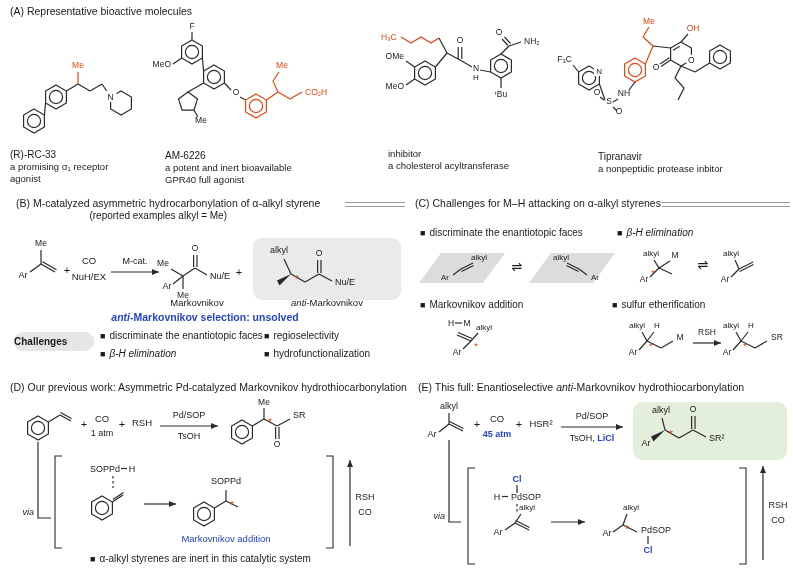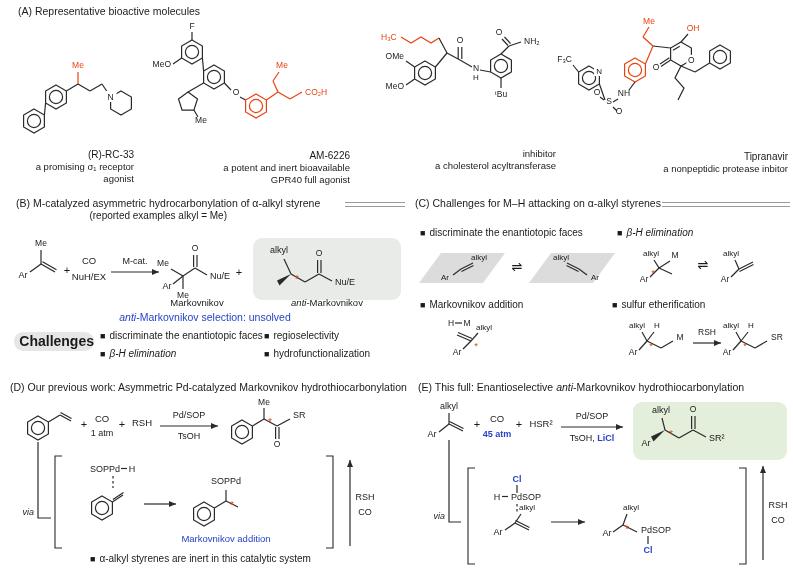--- a/index.html
+++ b/index.html
@@ -1,24 +1,24 @@
 <!DOCTYPE html>
 <html><head>
 <meta charset="utf-8">
 <style>
   html,body{margin:0;padding:0;background:#fff}
   .page{position:relative;width:793px;height:574px;background:#ffffff;overflow:hidden;
         font-family:"Liberation Sans","DejaVu Sans",sans-serif;color:#1a1a1a}
   .abs{position:absolute}
   .hdr{font-size:10.5px;white-space:nowrap}
   .sub{font-size:10px;text-align:right}
-  .cap{font-size:9.5px;text-align:right;line-height:1.3}
+  .cap{font-size:9.5px;text-align:left;line-height:1.3}
   .capname{font-size:10px}
-  .note-blue{color:#2743c7;font-weight:normal;font-size:10.5px;text-align:center}
-  .challenges{background:#e6e6e6;border-radius:9px;font-size:14px;font-weight:bold;text-align:right;
+  .note-blue{color:#2743c7;font-weight:bold;font-size:10.5px;text-align:center}
+  .challenges{background:#e6e6e6;border-radius:9px;font-size:10px;font-weight:bold;text-align:left;
               line-height:19px;height:19px;width:80px}
   .bullet-line{font-size:10px;white-space:nowrap}
   .bullet-line .bt{margin-right:4px;font-size:9px}
   .divider{height:3px;border-top:1.2px solid #9a9a9a;border-bottom:1.2px solid #9a9a9a}
   .foot{font-size:10px;font-weight:normal;white-space:nowrap}
   .it{font-style:italic}
   .bold{font-weight:bold}
   svg{overflow:visible}
   svg text{font-size:9px;fill:#1a1a1a}
   .bond{stroke:#2a2a2a;stroke-width:1.2;fill:none}
@@ -51,21 +51,21 @@
       <g id="benz">
           <polygon fill="none" points="0,-12 10.4,-6 10.4,6 0,12 -10.4,6 -10.4,-6"></polygon>
           <circle fill="none" r="6.6"></circle>
         </g>
       <g id="pent">
           <polygon fill="none" points="0,-10 9.5,-3.1 5.9,8.1 -5.9,8.1 -9.5,-3.1"></polygon>
         </g>
     </defs>
   </svg>
 
-  <div class="abs hdr" style="left:18px;top:5px">(A) Representative bioactive molecules</div>
+  <div class="abs hdr" style="left:10px;top:5px">(A) Representative bioactive molecules</div>
 
   <svg class="abs" style="left:8px;top:24px" width="134" height="122">
     <g>
       <use href="#benz" x="26" y="97" class="bond"></use>
       <use href="#benz" x="48" y="73" class="bond"></use>
       <line class="bond" x1="36.4" y1="91" x2="37.6" y2="79"></line>
       <line class="bond" x1="58.4" y1="67" x2="70" y2="60"></line>
       <line class="bondr" x1="70" y1="60" x2="70" y2="48"></line>
       <line class="bond" x1="70" y1="60" x2="82" y2="67"></line>
       <line class="bond" x1="82" y1="67" x2="94" y2="60"></line>

